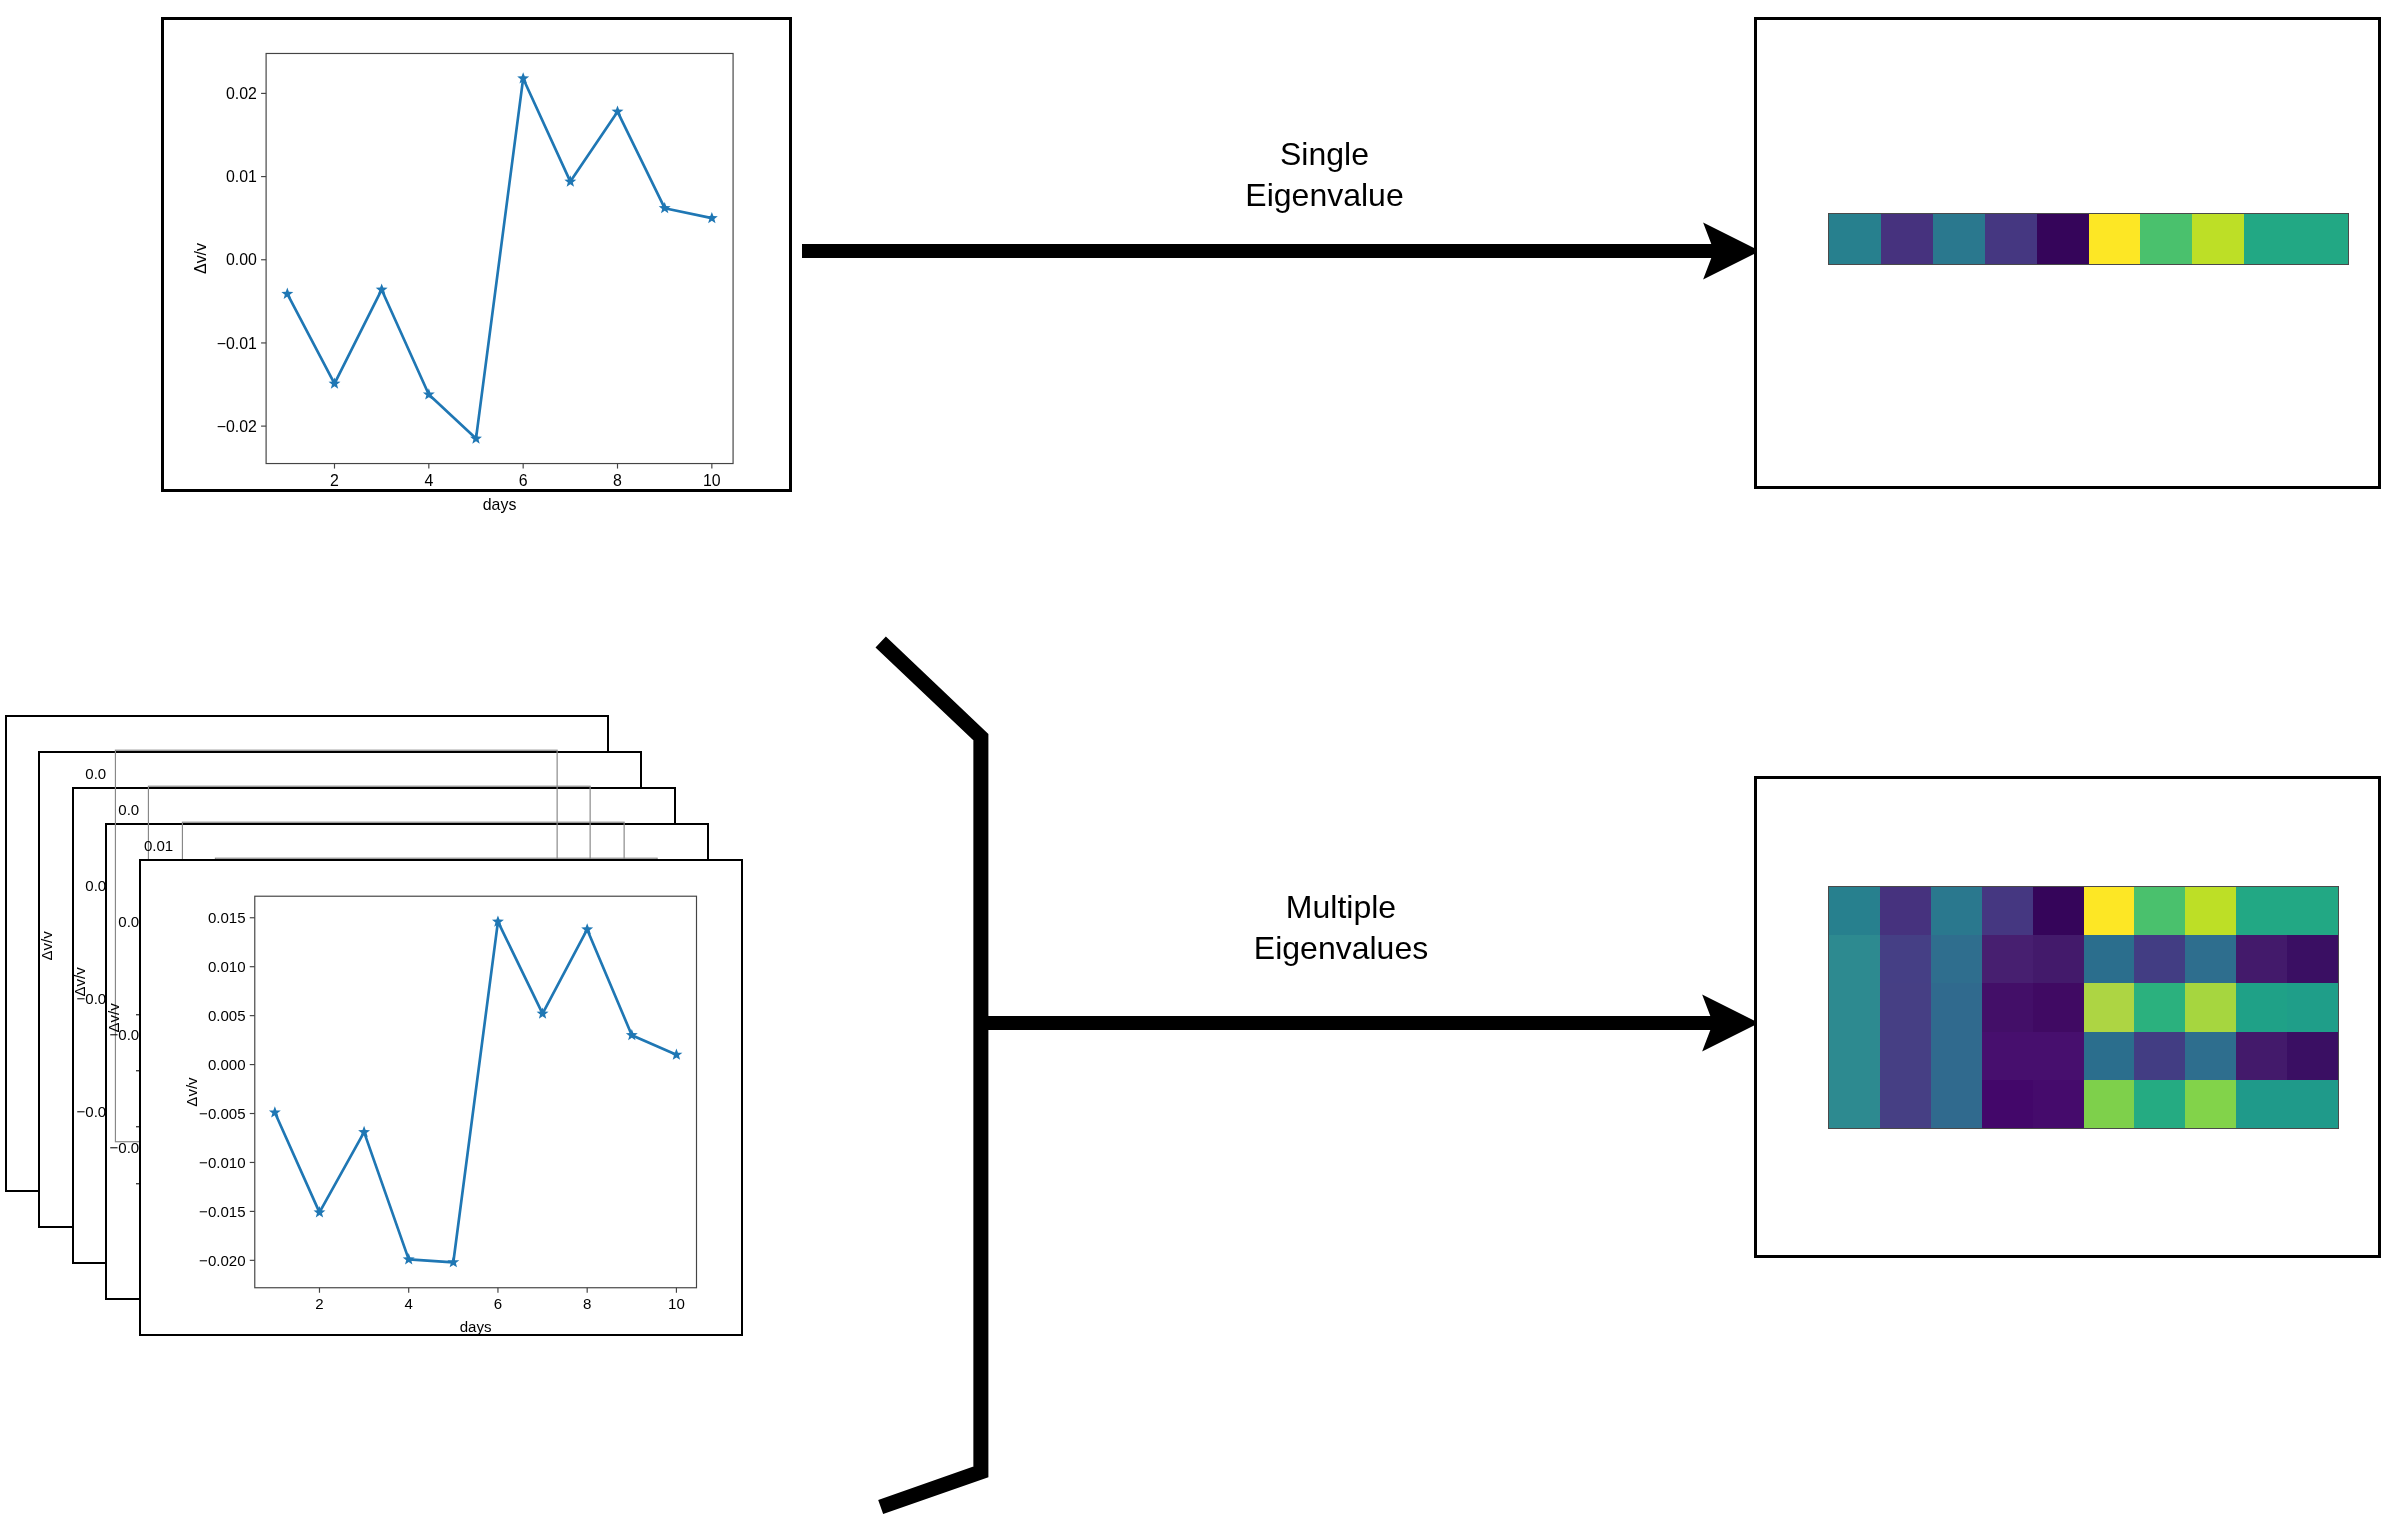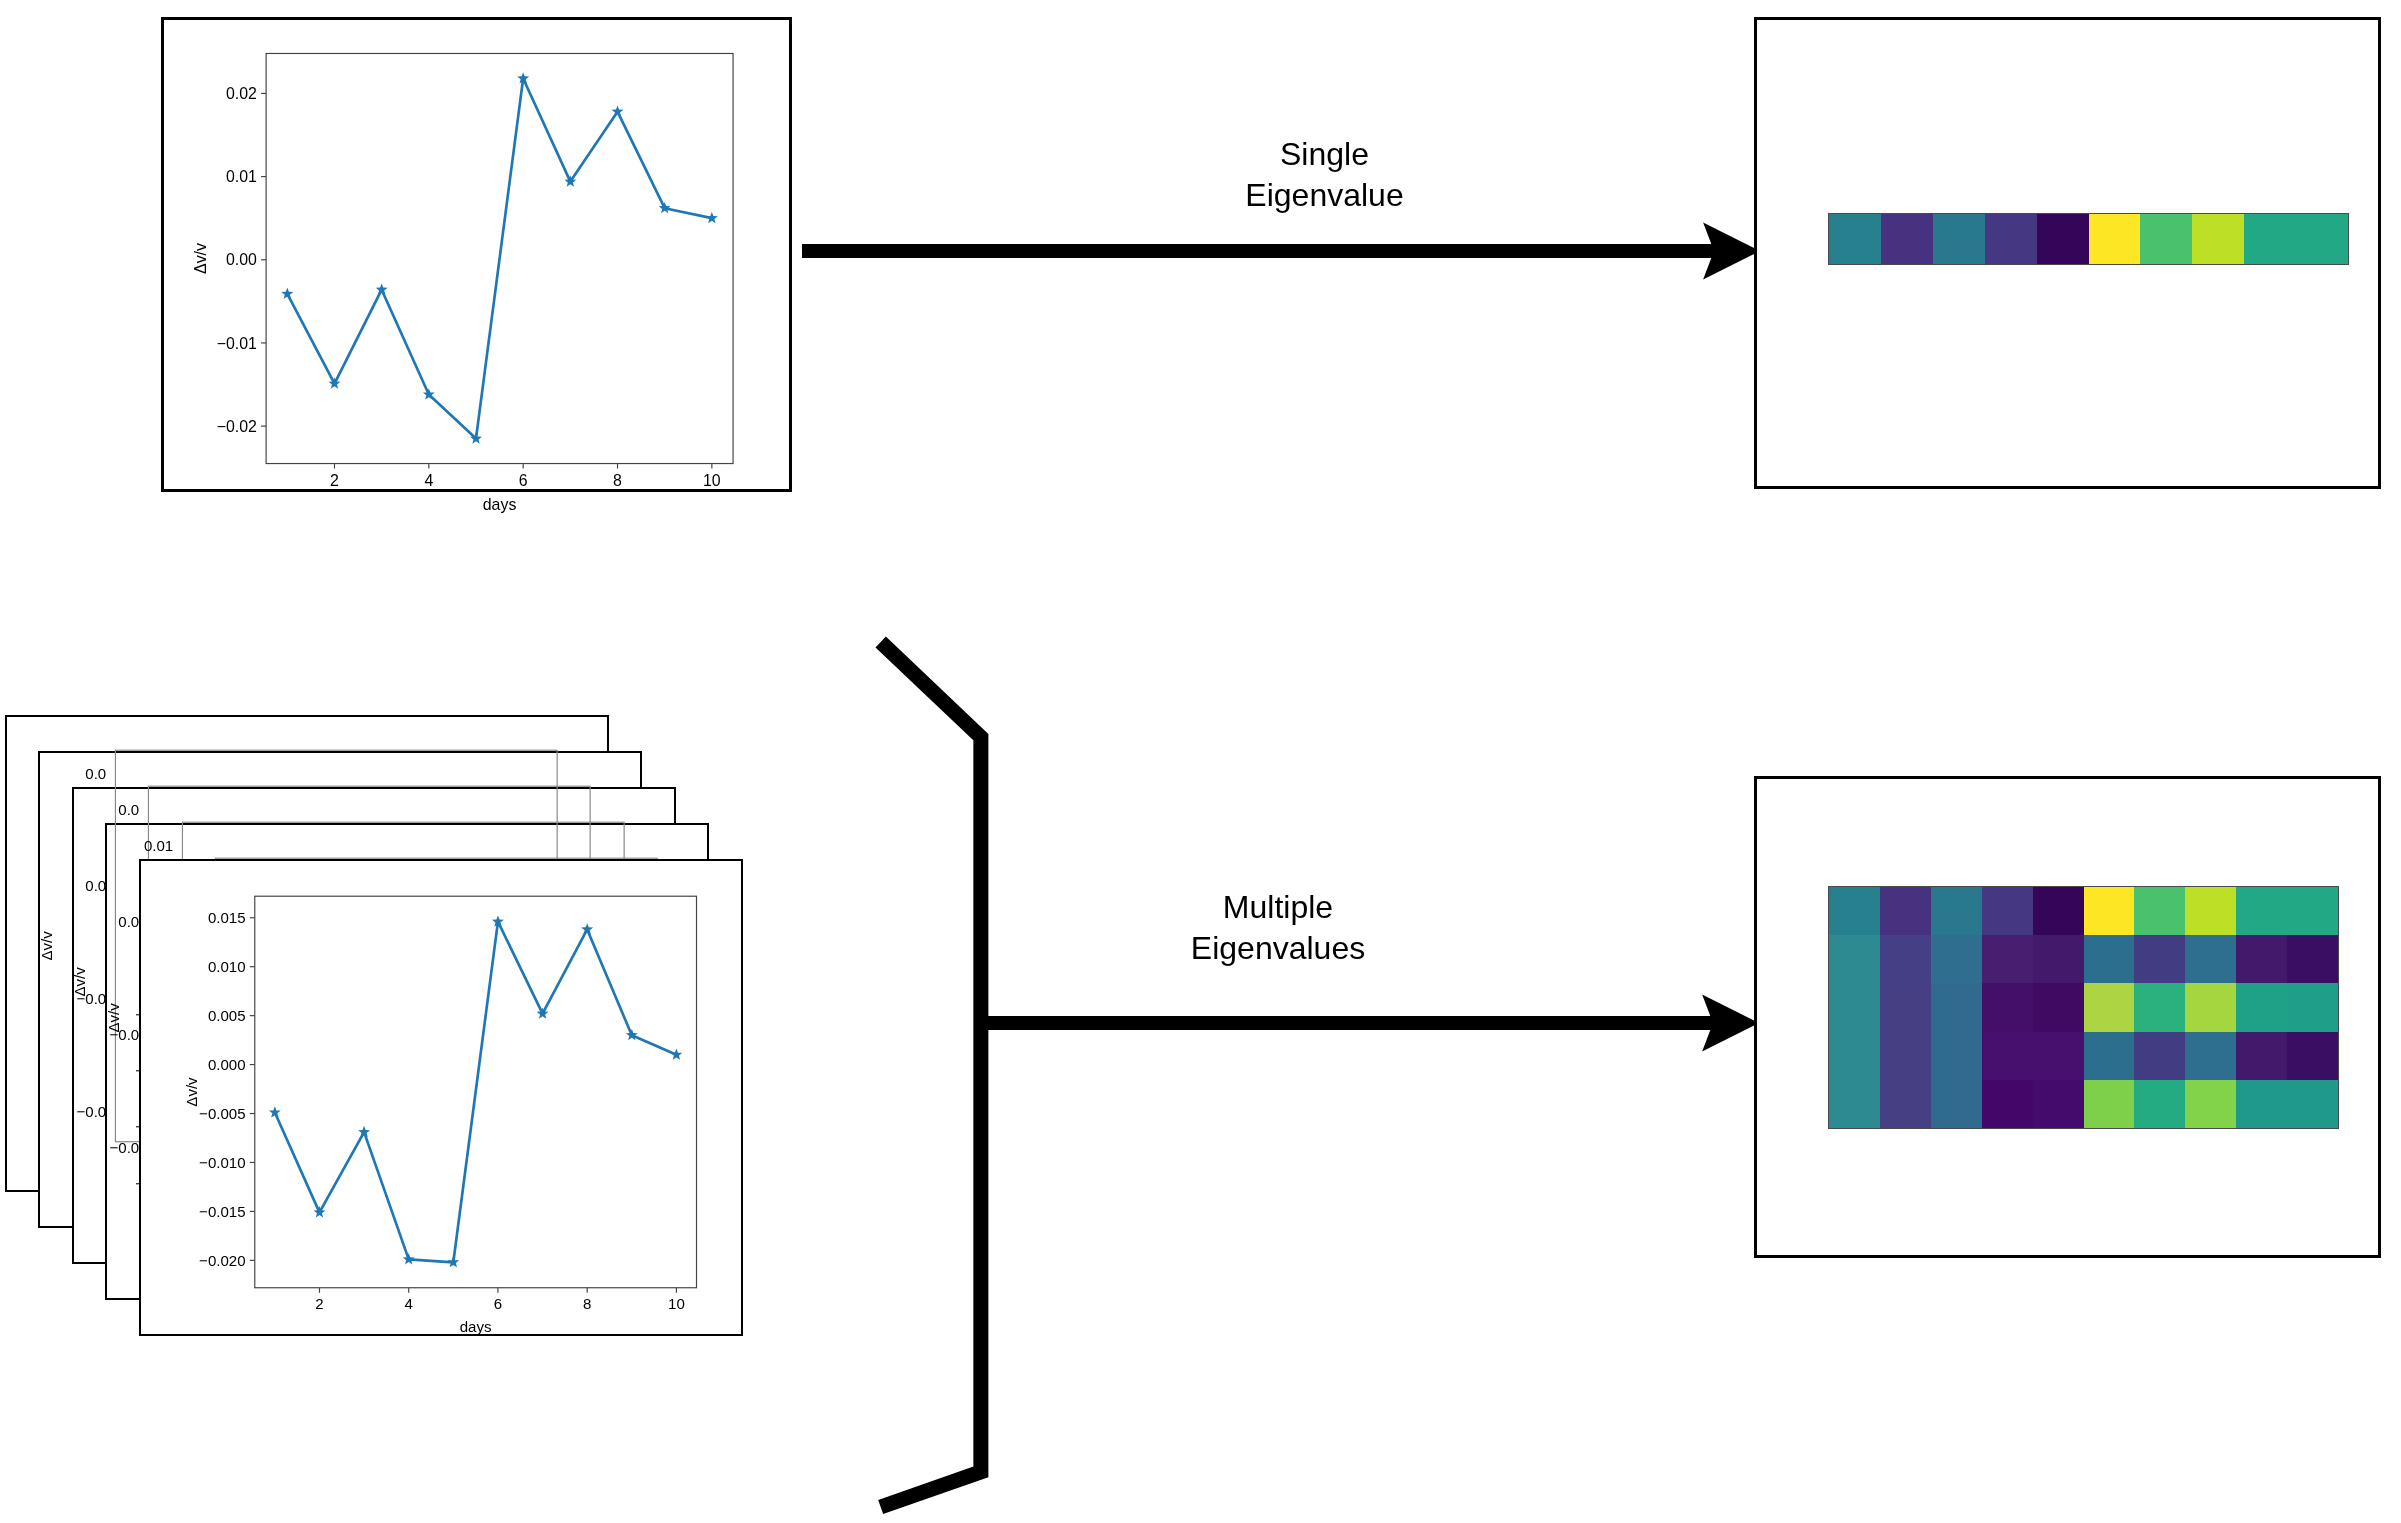--- a/index.html
+++ b/index.html
@@ -192,21 +192,21 @@
           <polygon points="640.00,224.04 641.85,228.99 647.13,229.22 643.00,232.51 644.41,237.61 640.00,234.69 635.59,237.61 637.00,232.51 632.87,229.22 638.15,228.99" fill="#1f77b4"></polygon>
         </g>
     </svg>
   </div>
 </div>
 
 <svg style="position:absolute;left:874px;top:636px;" width="167" height="877" viewBox="0 0 200 1048">
   <path d="M 8 6 L 128 120 L 128 1000 L 8 1042" fill="none" stroke="#000" stroke-width="18" stroke-linejoin="miter" stroke-linecap="butt"></path>
 </svg>
 
-<div class="label" style="left:1094px;top:887px;width:368px;">Multiple
+<div class="label" style="left:1157px;top:887px;width:368px;">Multiple
 Eigenvalues</div>
 
 <svg style="position:absolute;left:977px;top:996px;" width="782" height="54" viewBox="0 0 935 64">
   <line x1="0" y1="32" x2="882" y2="32" stroke="#000" stroke-width="17"></line>
   <polygon points="935,32 867,66 880,32 867,-2" fill="#000"></polygon>
 </svg>
 
 <div class="panel" style="left:1754px;top:776px;width:627px;height:482px;">
   <div class="hm" style="left:71px;top:107px;width:509px;height:241px;grid-template-columns:repeat(10,1fr);grid-template-rows:repeat(5,1fr);">
       <i style="background: rgb(39, 128, 142);"></i>

